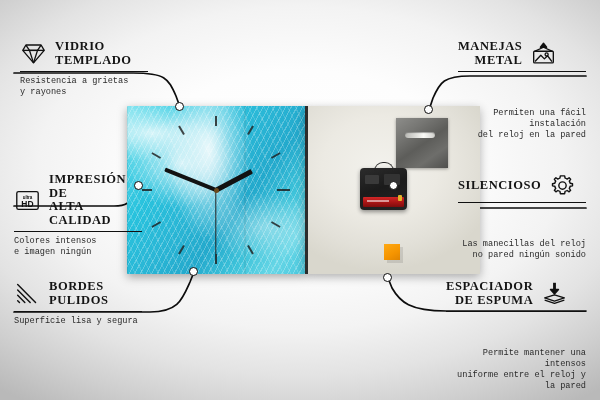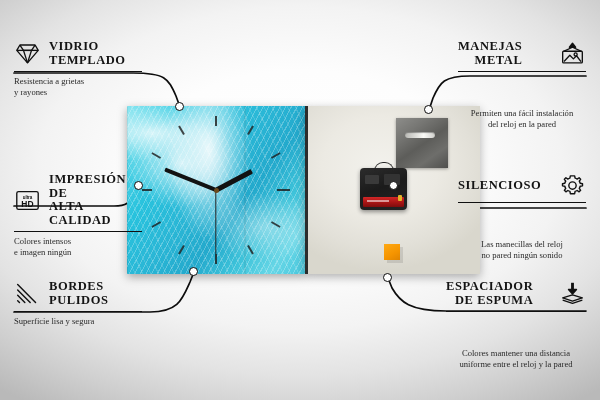--- a/index.html
+++ b/index.html
@@ -114,33 +114,33 @@
   .mechanism .chip2{position:absolute;left:24px;top:6px;width:16px;height:11px;background:#333;border-radius:1px;}
   .foam{
     position:absolute;left:76px;top:138px;width:16px;height:16px;
     background:linear-gradient(150deg,#ffa913 0%,#f59400 60%,#e08400 100%);
     box-shadow:3px 3px 0 rgba(0,0,0,.10);
   }
 
   
   .feat{position:absolute;}
   .feat .head{display:flex;align-items:center;gap:8px;}
-  .feat.right .head{justify-content:space-between;}
+  .feat.right .head{justify-content:flex-start;}
   .feat .title{
     font-family:"Liberation Serif",serif;
     font-size:12.5px;font-weight:700;color:#141414;
     letter-spacing:.55px;line-height:13.5px;text-transform:uppercase;
   }
   .feat.right .title{text-align:right;}
   .feat .rule{height:1.4px;background:#101010;margin:4px 0 4px 0;}
   .feat .desc{
-    font-family:Liberation Serif, serif;
+    font-family:Liberation Mono, monospace;
     font-size:8.6px;color:#2a2a2a;line-height:11px;
   }
-  .feat.right .desc{text-align:center;margin-top:36px;}
+  .feat.right .desc{text-align:right;margin-top:36px;}
   .ico{width:27px;height:25px;flex:0 0 27px;display:block;}
 
   .dot{position:absolute;width:9px;height:9px;border-radius:50%;background:#ffffff;border:1.8px solid #0d0d0d;box-sizing:border-box;}
 </style>
 </head>
 <body>
 
 <div id="stage">
 
   <svg id="lines" viewBox="0 0 600 400">
@@ -201,21 +201,21 @@
     <div class="foam"></div>
   </div>
 
   <div class="dot" style="left:175px;top:102px"></div>
   <div class="dot" style="left:134px;top:181px"></div>
   <div class="dot" style="left:189px;top:267px"></div>
   <div class="dot" style="left:424px;top:105px"></div>
   <div class="dot" style="left:389px;top:181px"></div>
   <div class="dot" style="left:383px;top:273px"></div>
 
-  <div class="feat left" style="left:14px;top:40px;width:128px">
+  <div class="feat left" style="left:20px;top:40px;width:128px">
     <div class="head">
       <svg class="ico" viewBox="0 0 30 28">
         <g fill="none" stroke="#111" stroke-width="1.5" stroke-linejoin="round">
           <path d="M6.5,4.5 L23.5,4.5 L27,10.5 L15,24.5 L3,10.5 Z"></path>
           <path d="M3,10.5 L27,10.5"></path>
             <path d="M6.5,4.5 L10.5,10.5 L15,24.5"></path>
           <path d="M23.5,4.5 L19.5,10.5 L15,24.5"></path>
             <path d="M10.5,10.5 L19.5,10.5"></path>
         </g>
       </svg>
@@ -324,18 +324,18 @@
         <g fill="none" stroke="#111" stroke-width="1.5" stroke-linejoin="round">
           <path d="M15,2 L15,11" stroke-width="3.2"></path>
           <path d="M10.5,9.5 L15,14.5 L19.5,9.5 Z" fill="#111"></path>
           <path d="M15,15.5 L26,19 L15,22.5 L4,19 Z"></path>
           <path d="M4,21.5 L15,25 L26,21.5"></path>
         </g>
       </svg>
     </div>
     <div class="rule"></div>
     <div class="desc">
-      <div>Colores mantener una distancia</div>
+      <div>Permite mantener una intensos</div>
       <div>uniforme entre el reloj y la pared</div>
     </div>
   </div>
 
 </div>
 
 </body></html>

